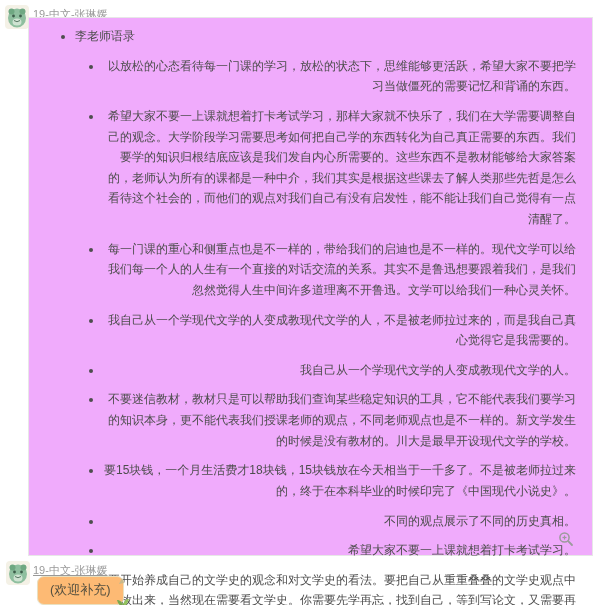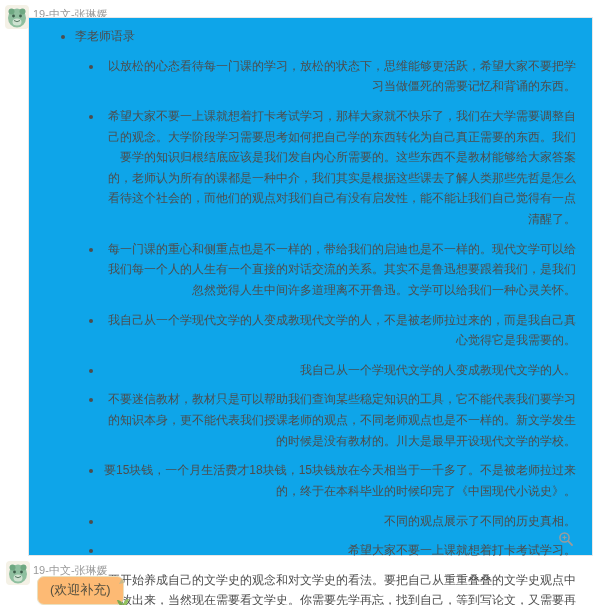--- a/index.html
+++ b/index.html
@@ -6,26 +6,26 @@
   body{
     width:605px;height:605px;position:relative;overflow:hidden;
     background:#ffffff;
     font-family:"Liberation Sans","DejaVu Sans",sans-serif;
     -webkit-font-smoothing:antialiased;
   }
   .msg-avatar{
     position:absolute;width:24px;height:24px;border-radius:4px;overflow:hidden;
   }
   .sender-name{
-    position:absolute;font-size:11px;color:#999999;white-space:nowrap;
+    position:absolute;font-size:11px;color:#999999;white-space:nowrap;text-decoration:underline;
   }
   
   .note-card{
     position:absolute;left:28px;top:17px;width:565px;height:539px;
-    background:#0ea5e9;border:1px solid #e7e7e7;box-sizing:border-box;
+    background:#f0abfc;border:1px solid #e7e7e7;box-sizing:border-box;
   }
   .note-card ul{margin:0;padding:0;list-style:disc;}
   ul.outer{
     margin-top:8px;padding-left:46px;
     color:#4d4d4d;font-size:12px;line-height:1.72;
   }
   ul.outer > li{margin:0 0 6px 0;color:#4d4d4d;}
   ul.inner{padding-left:28px;padding-right:16px;}
   ul.inner > li{margin:9px 0;color:#4d4d4d;text-align:right;}
   .zoom-btn{

